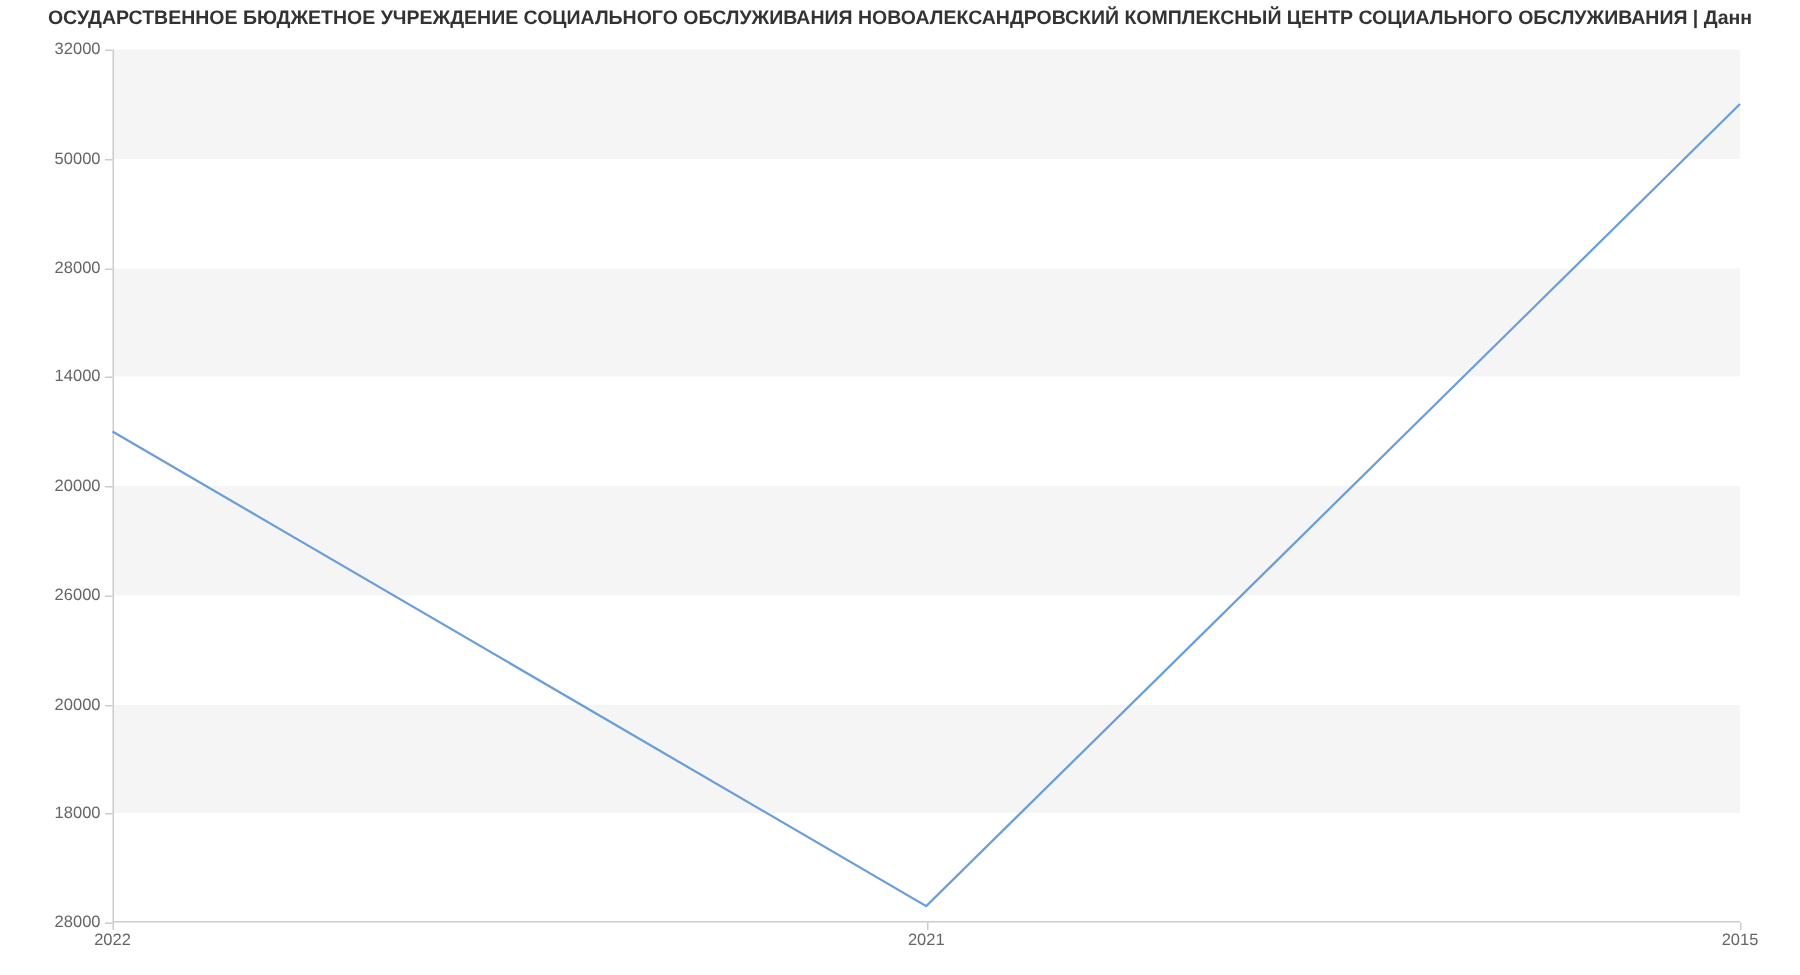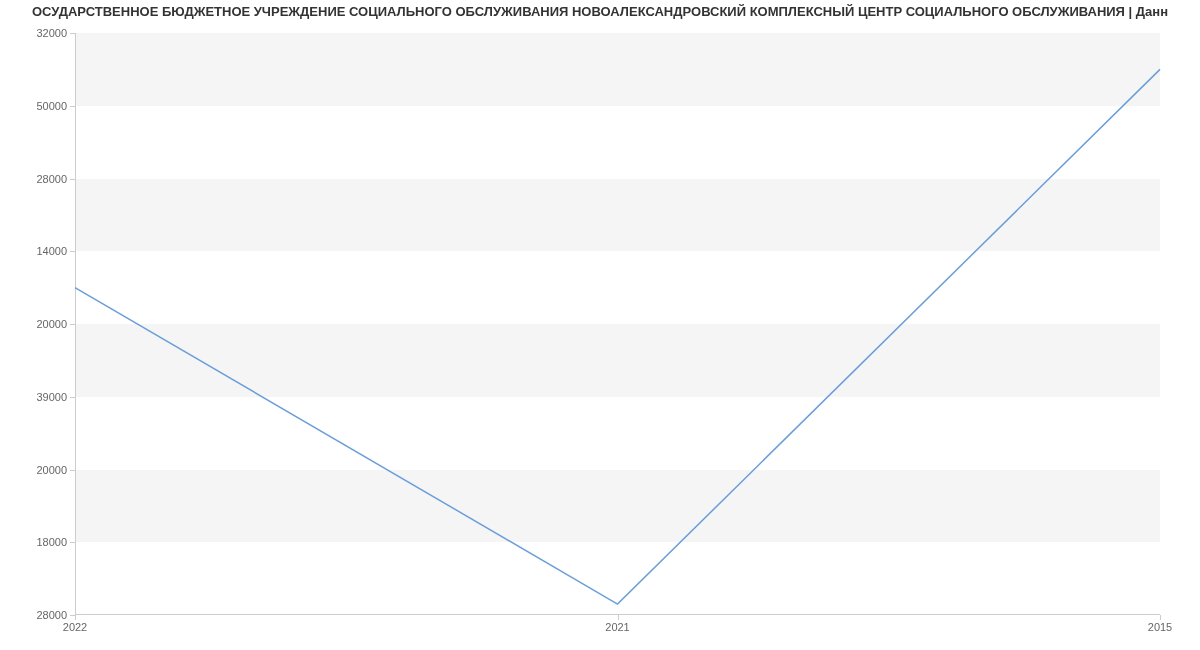--- a/index.html
+++ b/index.html
@@ -119,21 +119,21 @@
     <div class="x-axis-line"></div>
     <svg class="line-svg" preserveAspectRatio="none" viewBox="0 0 100 100">
       <polyline class="data-line" points="0,43.75 50,98.125 100,6.25" vector-effect="non-scaling-stroke"></polyline>
     </svg>
   <div class="y-tick-label" style="top: 100%;">28000</div>
       <div class="y-tick-mark" style="top: 100%;"></div>
       <div class="y-tick-label" style="top: 87.5%;">18000</div>
       <div class="y-tick-mark" style="top: 87.5%;"></div>
       <div class="y-tick-label" style="top: 75%;">20000</div>
       <div class="y-tick-mark" style="top: 75%;"></div>
-      <div class="y-tick-label" style="top: 62.5%;">39000</div>
+      <div class="y-tick-label" style="top: 62.5%;">26000</div>
       <div class="y-tick-mark" style="top: 62.5%;"></div>
       <div class="y-tick-label" style="top: 50%;">20000</div>
       <div class="y-tick-mark" style="top: 50%;"></div>
       <div class="y-tick-label" style="top: 37.5%;">14000</div>
       <div class="y-tick-mark" style="top: 37.5%;"></div>
       <div class="y-tick-label" style="top: 25%;">28000</div>
       <div class="y-tick-mark" style="top: 25%;"></div>
       <div class="y-tick-label" style="top: 12.5%;">50000</div>
       <div class="y-tick-mark" style="top: 12.5%;"></div>
       <div class="y-tick-label" style="top: 0%; text-align: right;">32000</div>

